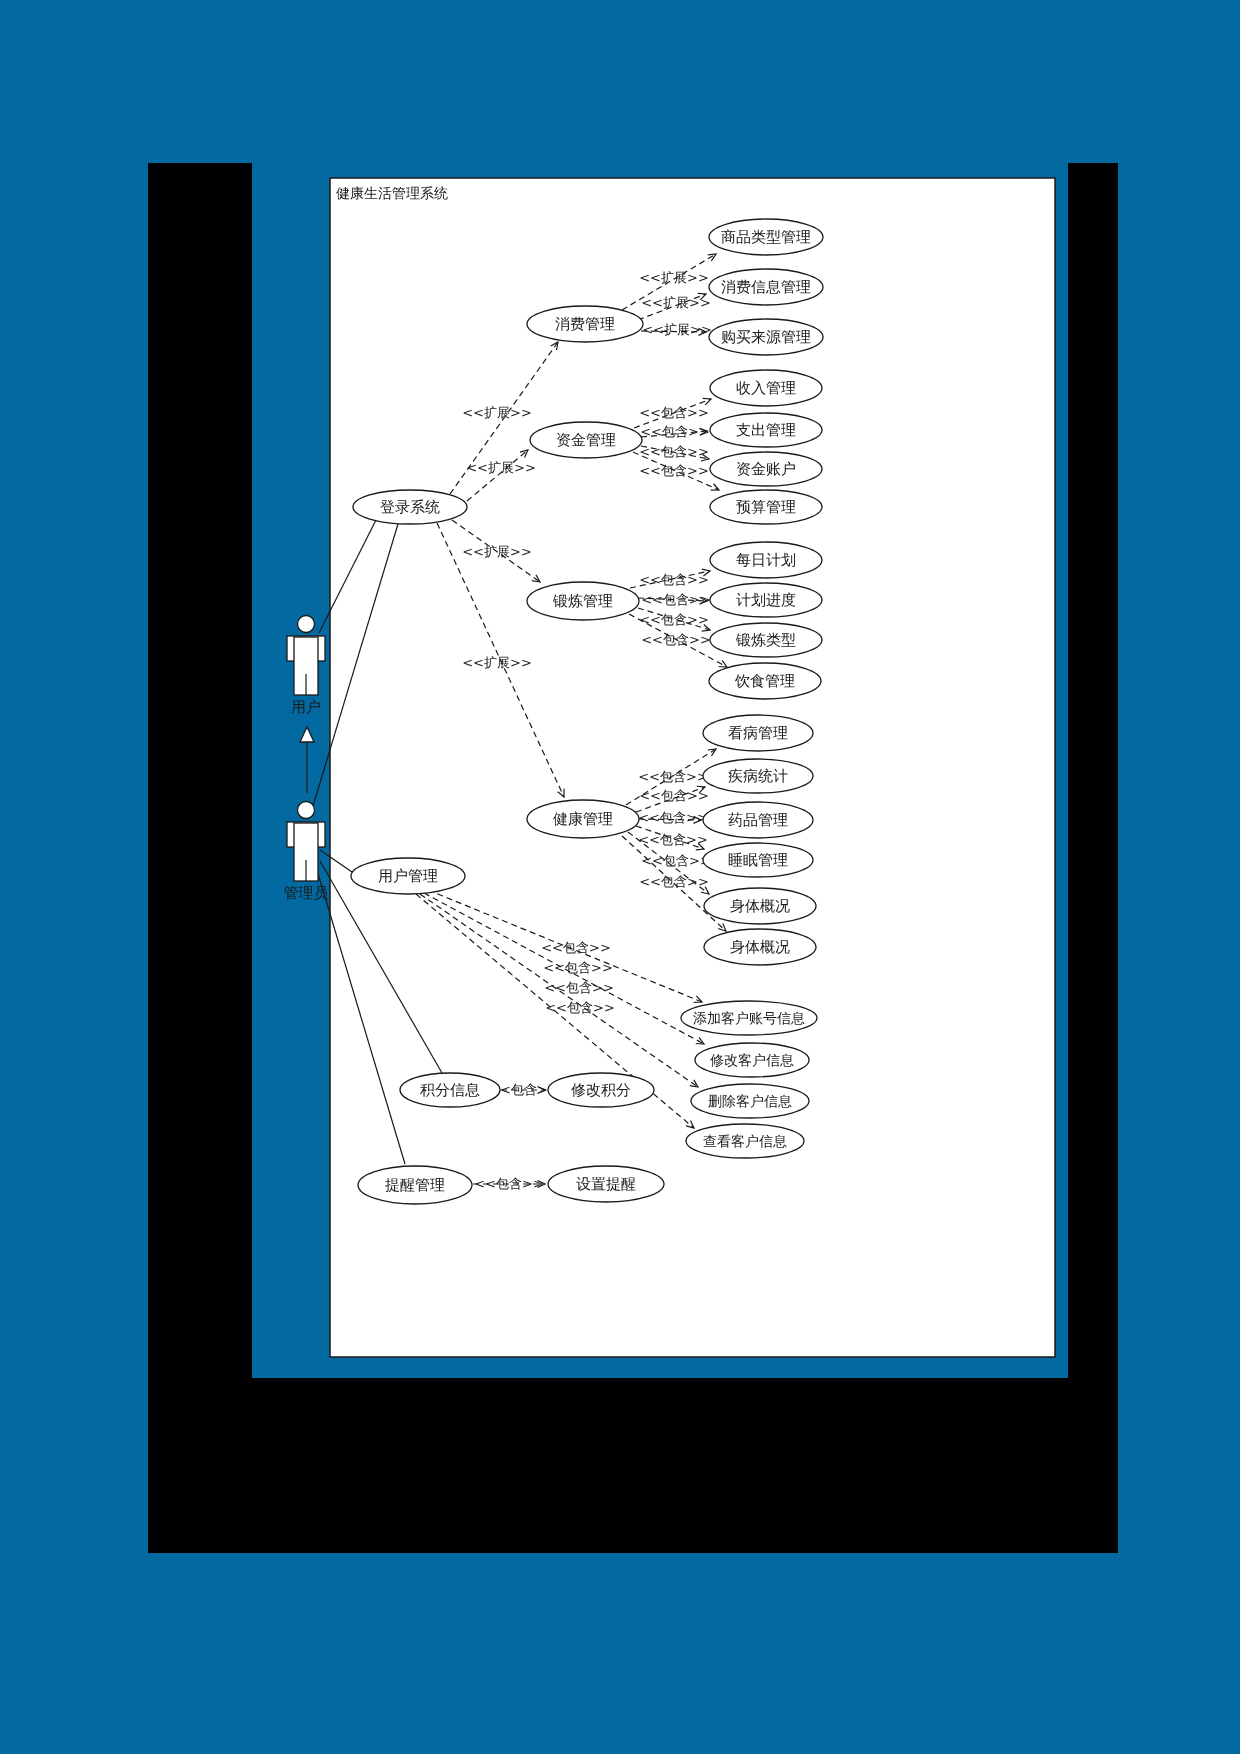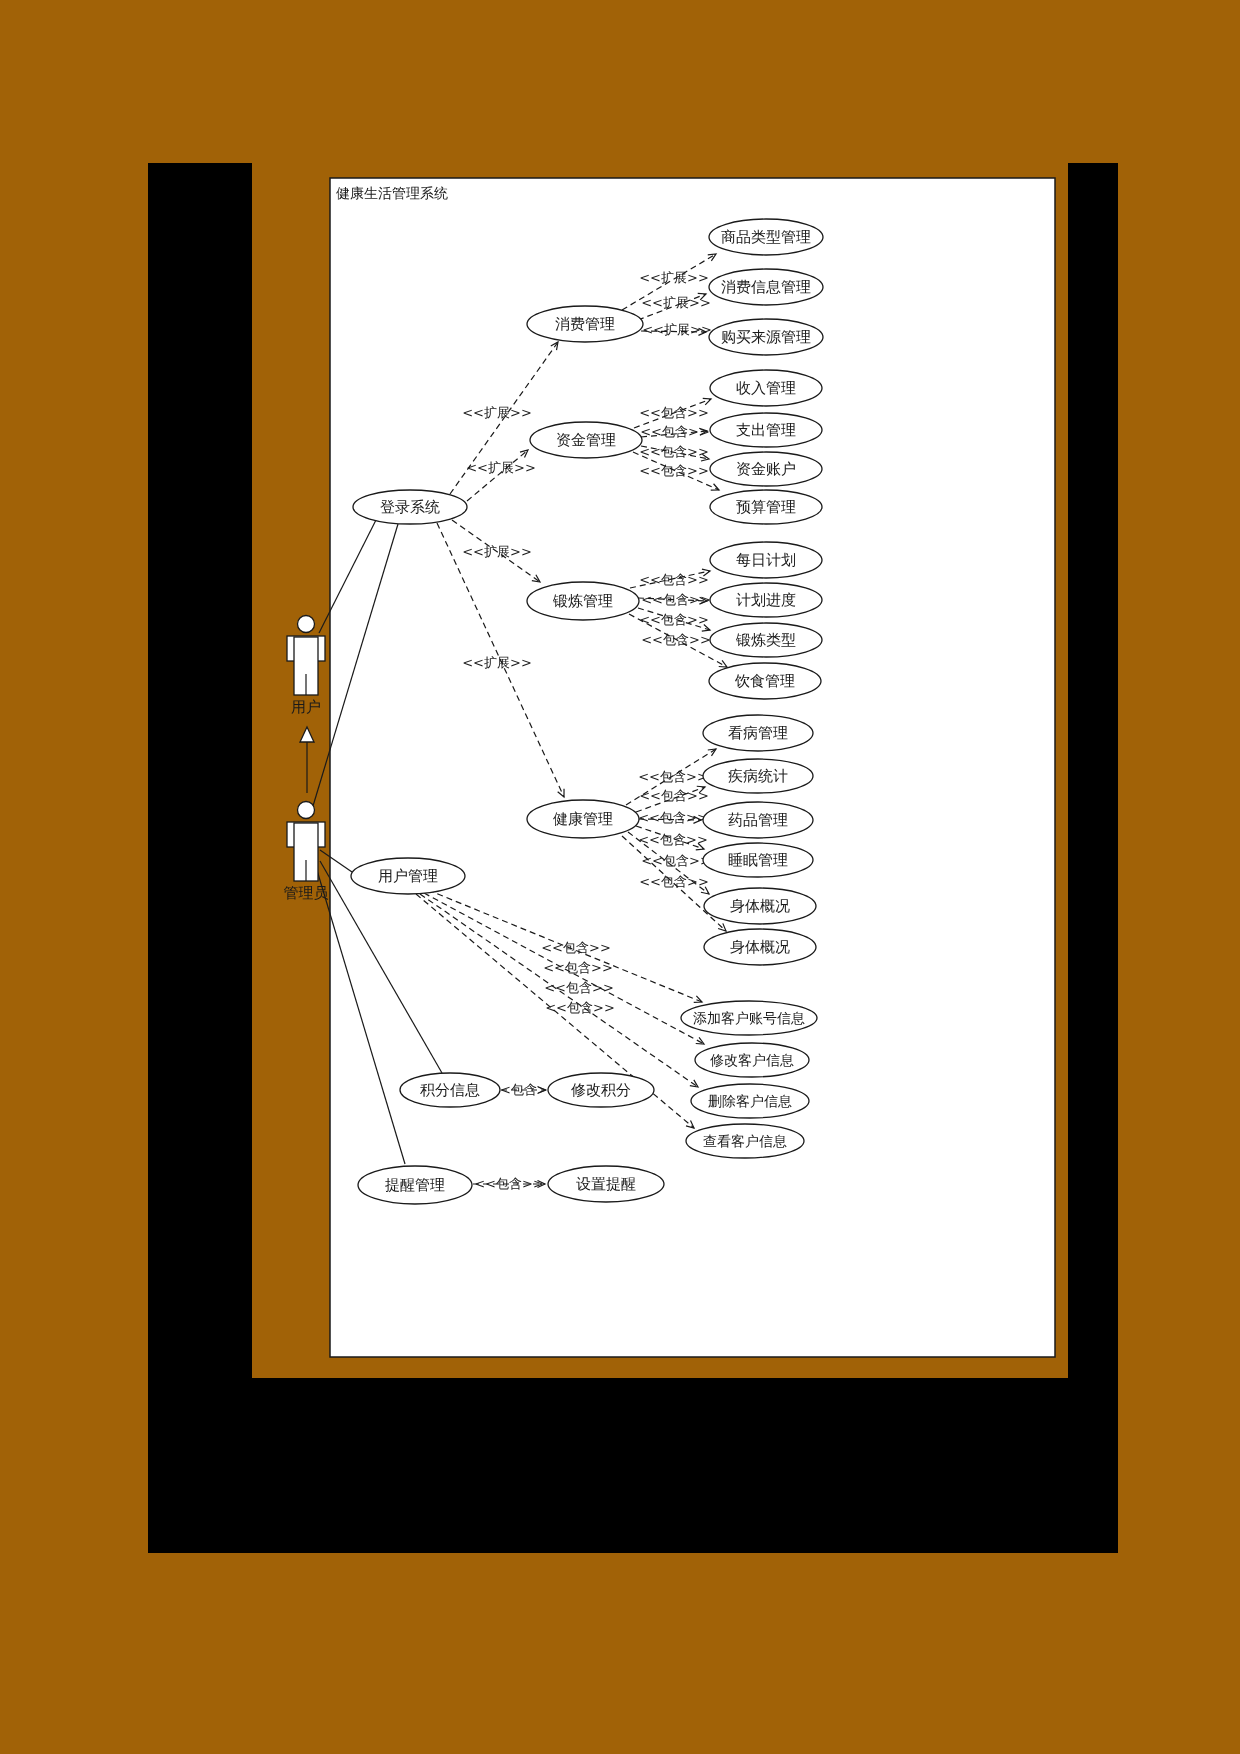--- a/index.html
+++ b/index.html
@@ -1,16 +1,16 @@
 <!DOCTYPE html>
 <html><head>
 <meta charset="utf-8">
 <style>
   html,body{margin:0;padding:0;background:#ffffff;}
-  .page{position:relative;width:1240px;height:1754px;background:#a16207;overflow:hidden;
+  .page{position:relative;width:1240px;height:1754px;background:#0369a1;overflow:hidden;
         font-family:"DejaVu Sans","Liberation Sans",sans-serif;}
   svg{display:block;}
   text{fill:#1a1a1a;}
   .uc-label{font-size:15px;text-anchor:middle;}
   .uc-label-sm{font-size:14px;text-anchor:middle;}
   .stereo{font-size:13px;text-anchor:middle;}
   .actor-label{font-size:15px;text-anchor:middle;}
   .frame-title{font-size:14px;}
   .shape{fill:#ffffff;stroke:#1a1a1a;stroke-width:1.3;}
   .ln{stroke:#1a1a1a;stroke-width:1.2;fill:none;}

